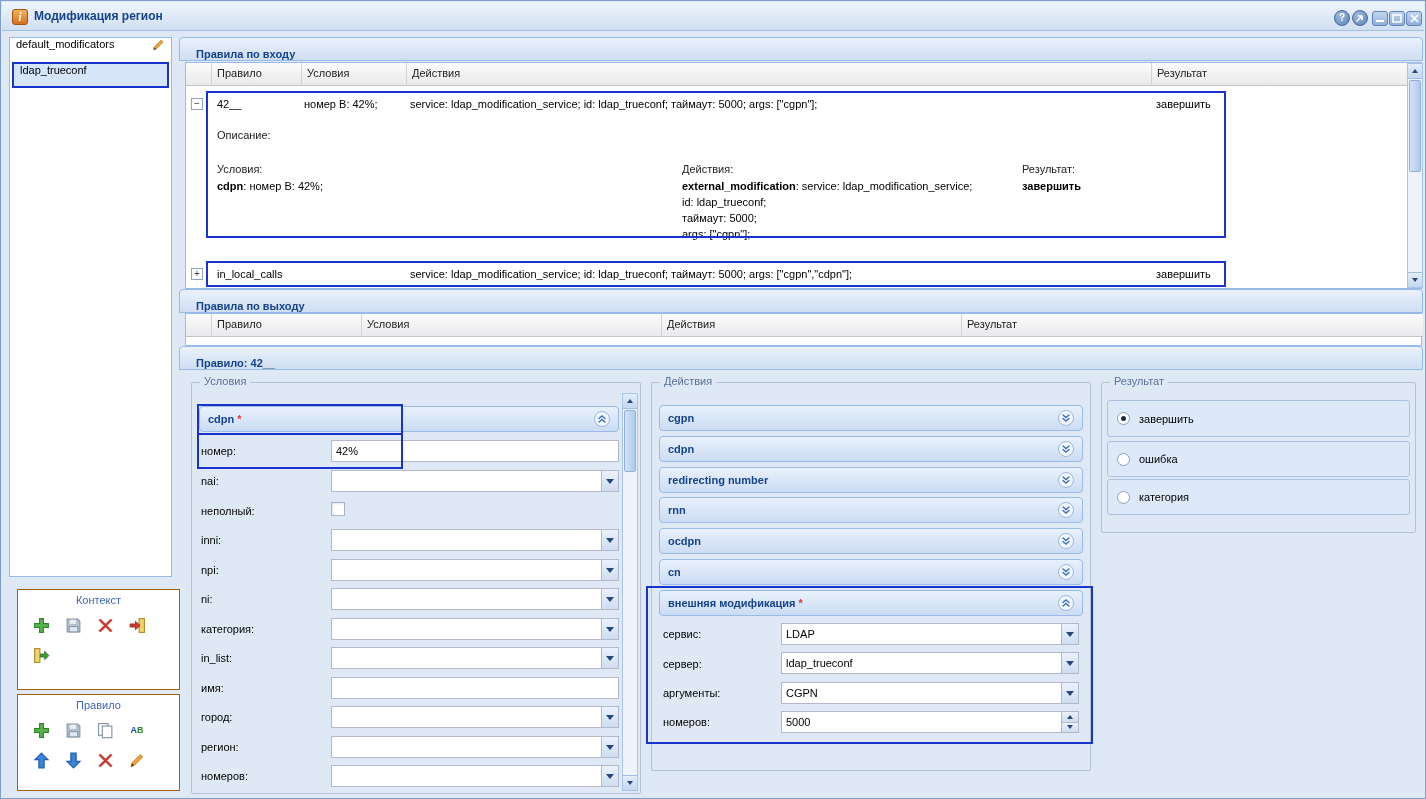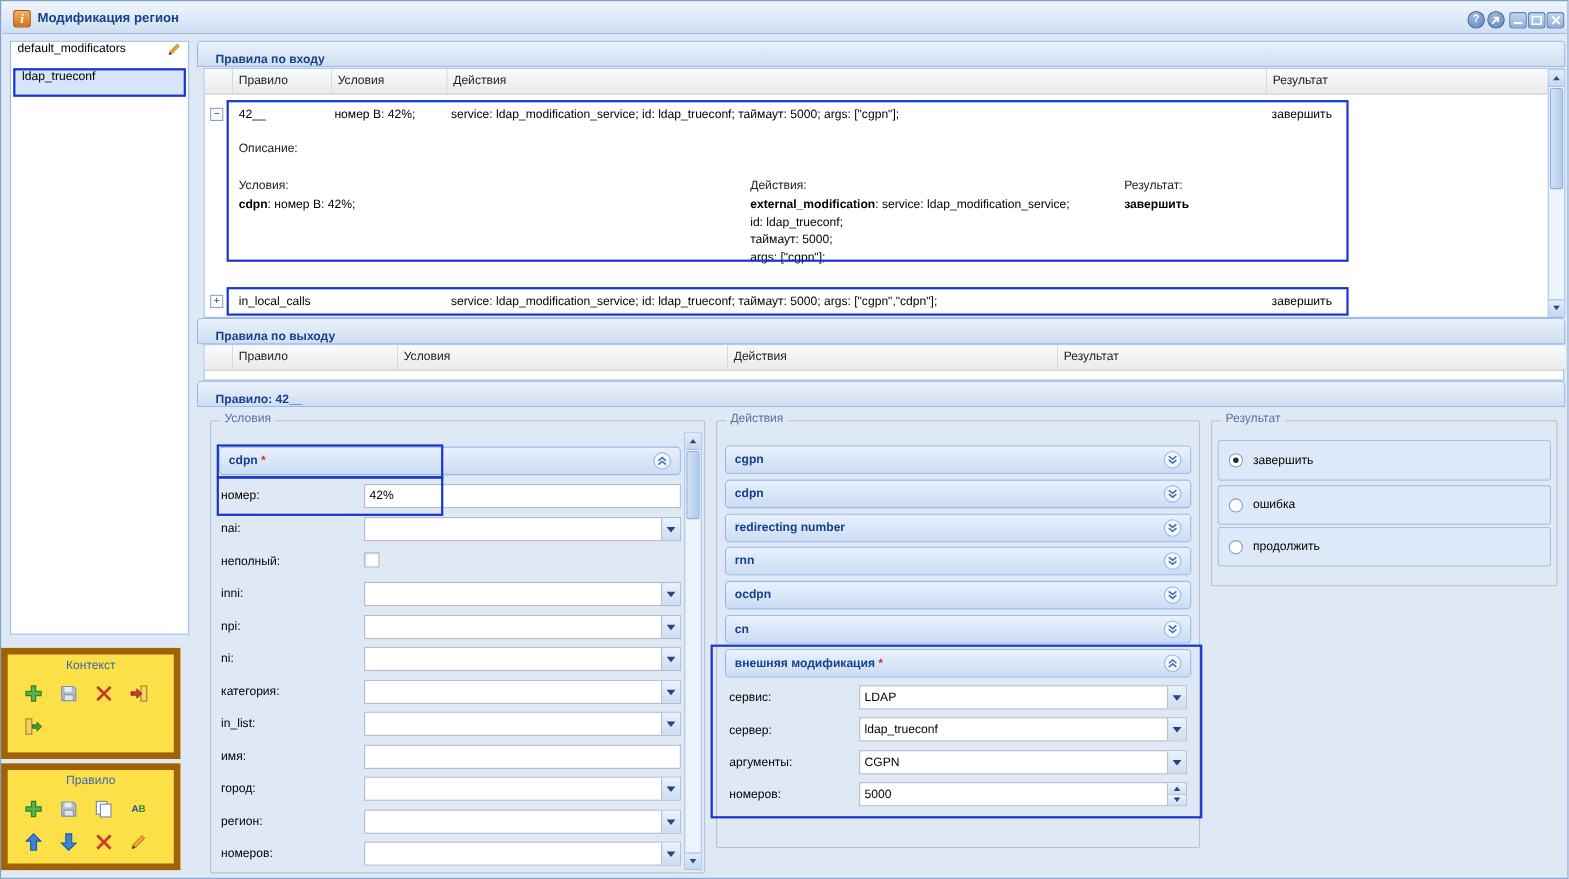--- a/index.html
+++ b/index.html
@@ -10,21 +10,21 @@
   .titlebar{position:absolute;left:1px;top:1px;right:1px;height:29px;background:linear-gradient(#eff5fc,#cfdff2);border-bottom:1px solid #a3bfe3;display:flex;align-items:center}
   .app-icon{position:absolute;left:10px;top:7px;width:16px;height:16px;border-radius:3px;background:linear-gradient(#f5b25a,#d86f1c);border:1px solid #a4510e;color:#fff;font-weight:bold;font-style:italic;font-family:"Liberation Serif",serif;font-size:12px;text-align:center;line-height:14px}
   .title{position:absolute;left:32px;top:7px;font-size:12px;font-weight:bold;color:#15428b}
   .wcirc{position:absolute;top:8px;width:16px;height:16px;border-radius:50%;background:radial-gradient(circle at 35% 30%,#9db9de,#5d84ba);border:1px solid #46689a;color:#fff;font-weight:bold;font-size:10px;text-align:center;line-height:14px}
   .wbtn{position:absolute;top:9px;width:16px;height:15px;border:1px solid #5e83b5;border-radius:3px;background:linear-gradient(#c3d6ee,#8fafd8);display:flex;align-items:center;justify-content:center}
   
   .listbox{position:absolute;left:8px;top:36px;width:163px;height:540px;background:#fff;border:1px solid #99bbe8}
   .litem{position:relative;height:23px;display:flex;align-items:flex-start;padding:0 6px}
   .litem.sel{height:26px;background:#d6e5f9;border:2px solid #1834cc}
   
-  .spanel{position:absolute;left:0;width:163px;background:#fde047;border:6px solid #a16207}
+  .spanel{position:absolute;left:16px;width:163px;background:#ffffff;border:1px solid #a16207}
   .spanel .shead{height:20px;text-align:center;color:#3f66b0;padding-top:4px}
   .tbar{display:flex;gap:6px;padding:2px 10px}
   .tbtn{width:26px;height:26px;display:flex;align-items:center;justify-content:center;border:1px solid transparent;border-radius:3px}
   
   .phdr{position:absolute;height:24px;background:linear-gradient(#eaf1fb,#cfdef2);border:1px solid #99bbe8;border-radius:4px 4px 0 0;color:#15428b;font-weight:bold;display:flex;align-items:flex-end;padding-left:16px}
   
   .grid{position:absolute;background:#fff;border:1px solid #99bbe8}
   .gh{position:absolute;top:0;height:23px;background:linear-gradient(#fbfbfb,#e9eaec);border-right:1px solid #d4d4d4;border-bottom:1px solid #c5c5c5;padding:4px 0 0 5px;color:#212121;white-space:nowrap;overflow:hidden}
   .cell{position:absolute;white-space:nowrap;line-height:14px}
   .b{font-weight:bold}
@@ -472,21 +472,21 @@
   <div class="opt" style="left:1106px;top:399px;width:303px;height:37px">
     <span class="radio sel"></span>
     <span>завершить</span>
   </div>
   <div class="opt" style="left:1106px;top:440px;width:303px;height:36px">
     <span class="radio"></span>
     <span>ошибка</span>
   </div>
   <div class="opt" style="left:1106px;top:478px;width:303px;height:36px">
     <span class="radio"></span>
-    <span>продолжить</span>
+    <span>категория</span>
   </div>
 
   <div class="hl" style="left:205px;top:90px;width:1020px;height:147px"></div>
   <div class="hl" style="left:205px;top:260px;width:1020px;height:26px"></div>
   <div class="hl" style="left:196px;top:403px;width:206px;height:31px"></div>
   <div class="hl" style="left:196px;top:432px;width:206px;height:36px"></div>
   <div class="hl" style="left:645px;top:585px;width:447px;height:158px"></div>
 
 </div>
 

